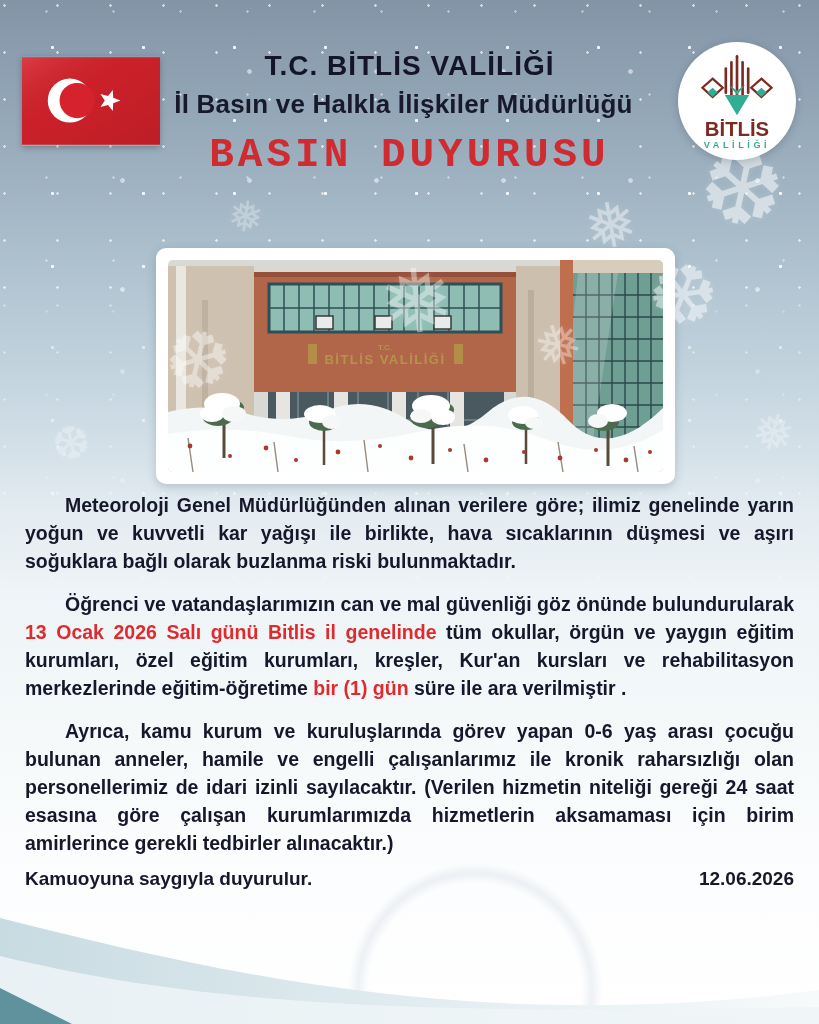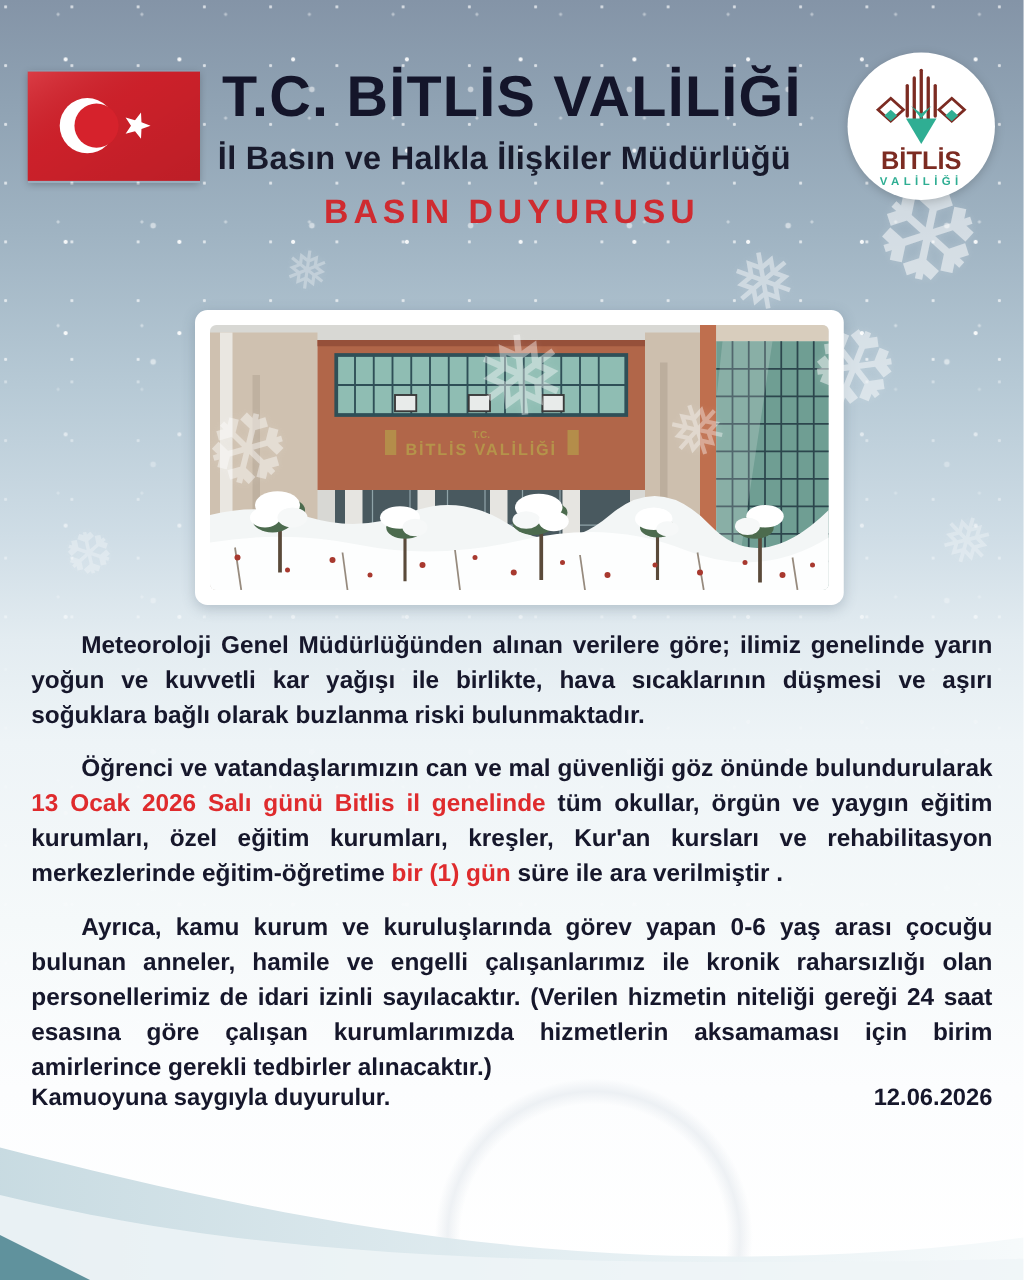--- a/index.html
+++ b/index.html
@@ -40,40 +40,41 @@
   .fl7{left:228px; top:196px; font-size:42px; opacity:.32; transform:rotate(8deg);}
   .fl8{left:52px; top:420px; font-size:46px; opacity:.3; transform:rotate(-12deg);}
   .fl9{left:752px; top:408px; font-size:50px; opacity:.3; transform:rotate(16deg);}
   
   .flag{position:absolute; left:22px; top:56px; width:138px; height:90px; z-index:6;
         box-shadow:0 2px 6px rgba(0,0,0,.25);}
   .logo-badge{position:absolute; left:676px; top:40px; width:122px; height:122px; z-index:6;
         filter:drop-shadow(0 2px 4px rgba(0,0,0,.18));}
   .header-text{position:absolute; left:0; top:50px; width:819px; text-align:center; z-index:4;}
   .org-title{
-    margin:0; font-size:46px; font-weight:700; letter-spacing:1px;
+    margin:0; font-size:28px; font-weight:700; letter-spacing:1px;
     color:#14152a;
   }
   .org-subtitle{
     margin:7px 12px 0 0; font-size:26px; font-weight:700; color:#181a2c; letter-spacing:.2px;
   }
   .announce-title{
-    margin:12px 0 0 0; font-size:27px; font-weight:700; letter-spacing:4px;
+    margin:12px 0 0 0; font-size:41px; font-weight:700; letter-spacing:4px;
     color:#cf2b30;
+    font-family:Liberation Mono, monospace;
   }
   
   .photo-frame{
     position:absolute; left:156px; top:248px; z-index:3;
     background:#ffffff; padding:12px; border-radius:10px;
     box-shadow:0 3px 10px rgba(60,80,100,.25);
   }
   .photo-frame svg{display:block; border-radius:5px;}
   
   .body-text{
-    position:absolute; left:25px; top:502px; width:769px; z-index:4;
+    position:absolute; left:25px; top:491px; width:769px; z-index:4;
     color:#16172b; font-size:19.5px; font-weight:700; line-height:28px;
     text-align:justify;
   }
   .para{margin:0 0 15px 0; text-indent:40px;}
   .para:last-child{margin-bottom:16px;}
   .red{color:#df2b2d;}
   .footer-row{
     position:absolute; left:25px; top:868px; width:769px; z-index:4;
     display:flex; justify-content:space-between;
     color:#16172b; font-size:19px; font-weight:700;

